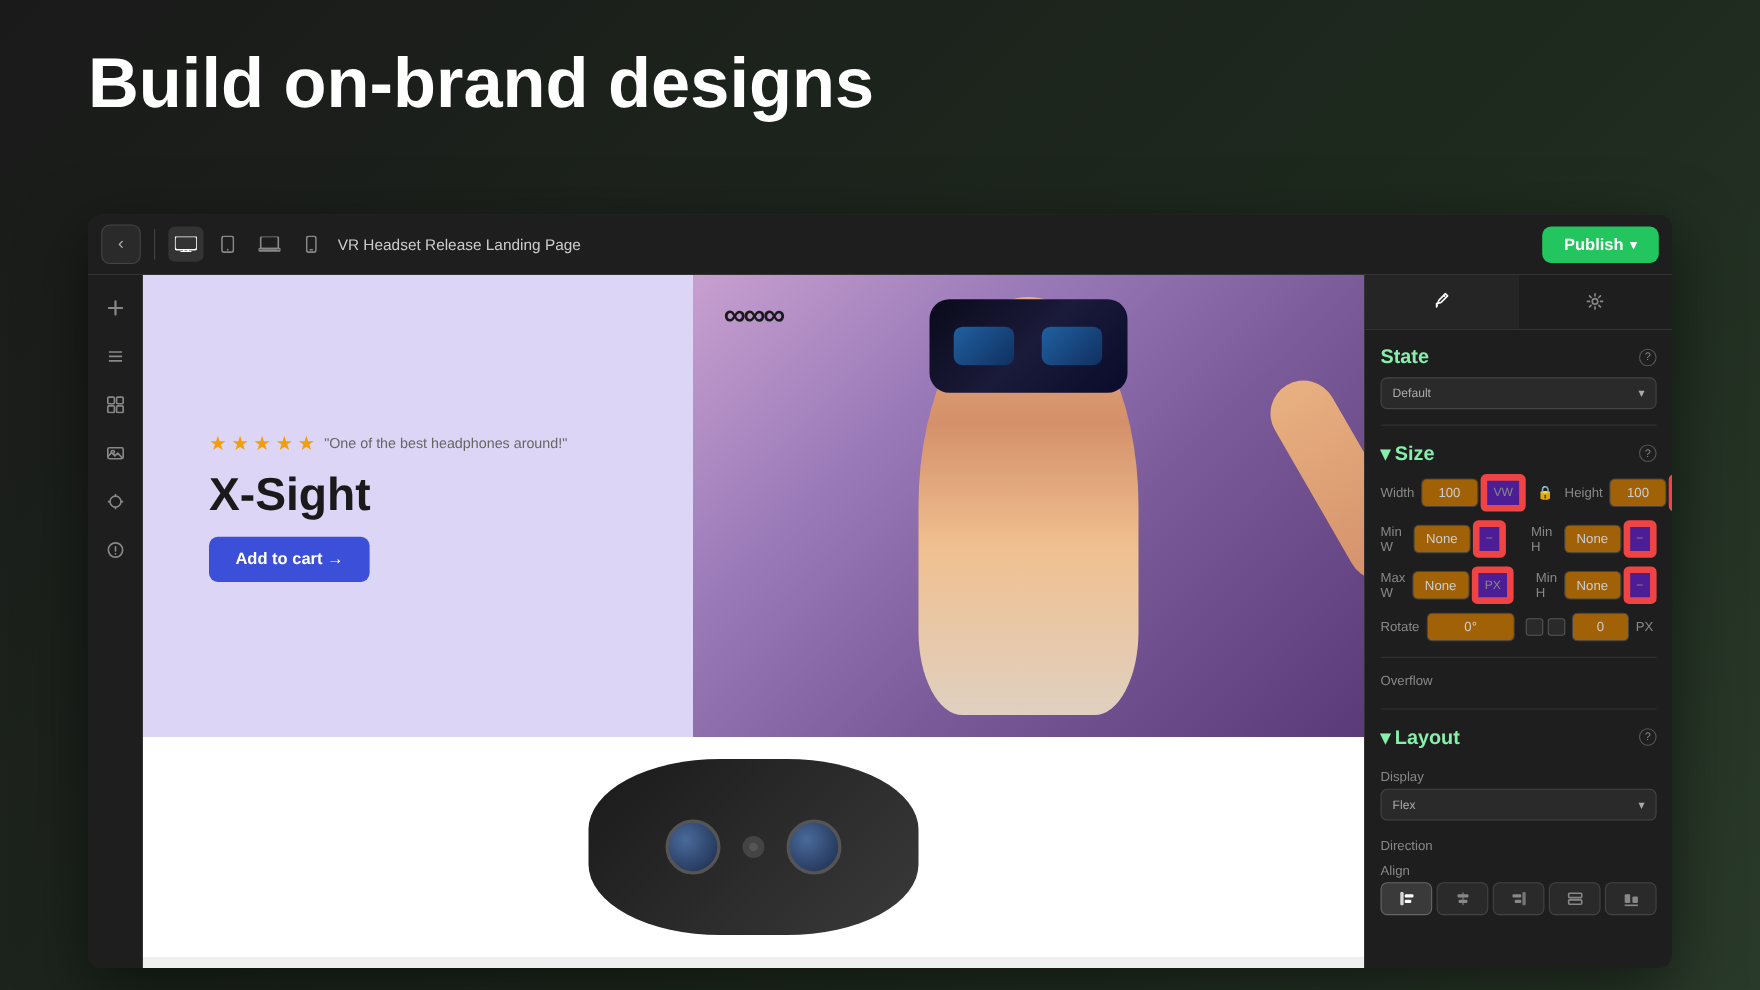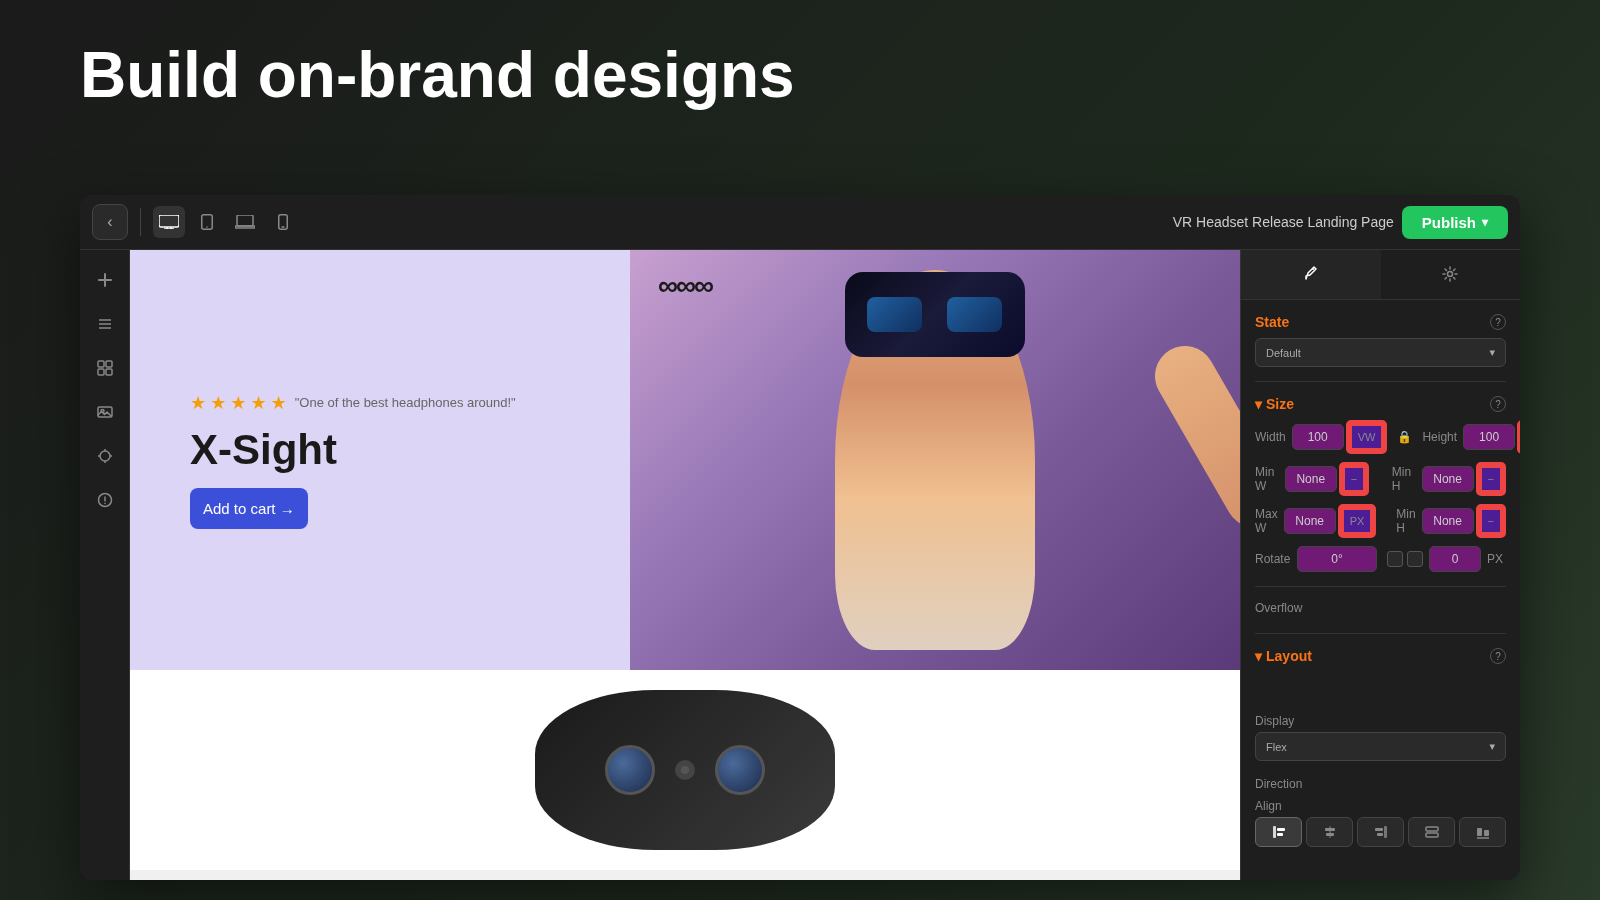--- a/index.html
+++ b/index.html
@@ -100,21 +100,21 @@
       cursor: pointer;
       color: #888;
       font-size: 14px;
     }
     .toolbar-view-icon.active {
       background: #333;
       color: #fff;
     }
     .toolbar-title {
       flex: 1;
-      text-align: right;
+      text-align: left;
       color: #ccc;
       font-size: 14px;
       font-weight: 500;
     }
     .publish-btn {
       background: #22c55e;
       color: #fff;
       border: none;
       border-radius: 8px;
       padding: 8px 20px;
@@ -207,23 +207,23 @@
       color: #444;
       line-height: 1.6;
       margin-bottom: 24px;
       max-width: 340px;
     }
     .add-to-cart-btn {
       background: #3b4fd8;
       color: #fff;
       border: none;
       border-radius: 8px;
-      padding: 12px 13px;
+      padding: 12px 24px;
       font-size: 15px;
-      font-weight: 400;
+      font-weight: 700;
       cursor: pointer;
       display: flex;
       align-items: center;
       gap: 8px;
     }
     .canvas-hero-image {
       position: absolute;
       right: 0;
       top: 0;
       bottom: 0;
@@ -334,23 +334,23 @@
       display: flex;
       flex-direction: column;
       gap: 8px;
     }
     .panel-section-header {
       display: flex;
       align-items: center;
       justify-content: space-between;
     }
     .panel-section-title {
-      font-size: 14px;
+      font-size: 18px;
       font-weight: 600;
-      color: #f97316;
+      color: #86efac;
       display: flex;
       align-items: center;
       gap: 4px;
     }
     .help-icon {
       width: 16px;
       height: 16px;
       border-radius: 50%;
       border: 1px solid #555;
       color: #888;
@@ -384,21 +384,21 @@
       color: #888;
       width: 36px;
     }
     .size-input-group {
       display: flex;
       align-items: center;
       gap: 2px;
       flex: 1;
     }
     .size-input {
-      background: #701a75;
+      background: #a16207;
       border: 1px solid #444;
       border-radius: 5px;
       color: #ccc;
       font-size: 12px;
       padding: 5px 8px;
       width: 52px;
       text-align: center;
     }
     .size-unit {
       background: #4c1d95;
@@ -478,21 +478,20 @@
       align-items: center;
       justify-content: space-between;
       margin-bottom: 10px;
     }
 
     .display-row {
       display: flex;
       flex-direction: column;
       gap: 4px;
       margin-bottom: 8px;
-      margin-top: 32px;
     }
     .display-label {
       font-size: 12px;
       color: #888;
     }
 
     
     .direction-btns {
       display: flex;
       border: 1px solid #444;

